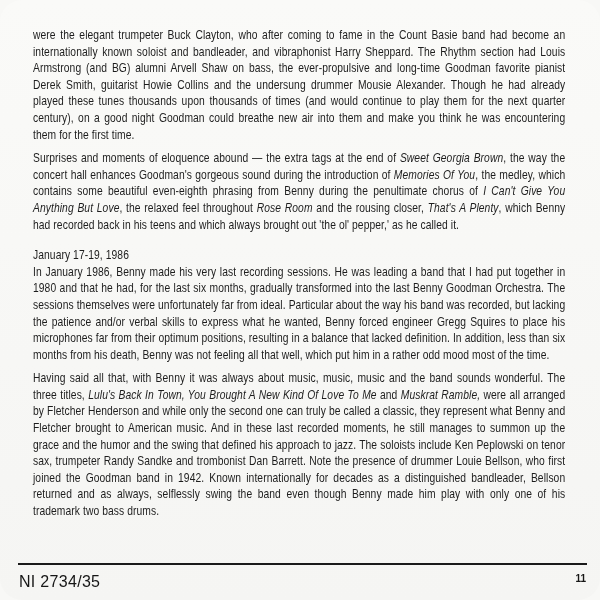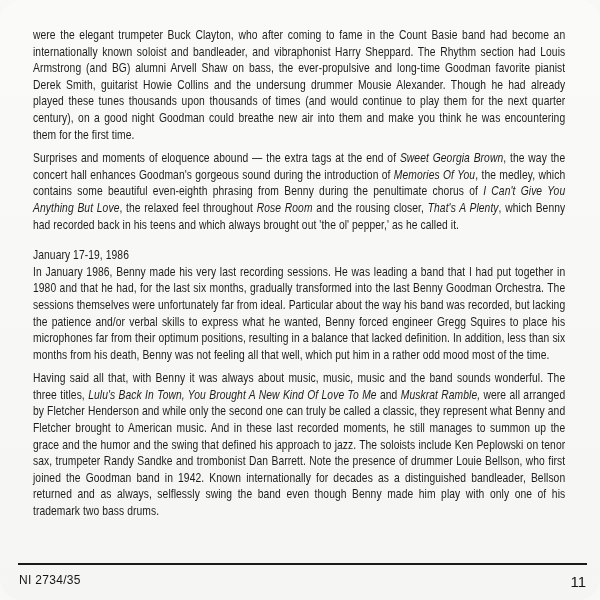--- a/index.html
+++ b/index.html
@@ -38,29 +38,30 @@
   .text-column em { font-style: italic; }
   .footer-rule {
     position: absolute;
     left: 18px; top: 563px;
     width: 569px; height: 2px;
     background: #1a1a1a;
   }
   .footer-left {
     position: absolute;
     left: 19px; top: 573px;
-    font-size: 12px;
+    font-size: 16px;
     letter-spacing: 0.3px;
     color: #161616;
   }
   .footer-right {
     position: absolute;
     right: 14px; top: 573px;
-    font-size: 15px;
+    font-size: 10px;
     color: #161616;
+    font-weight: bold;
   }
 </style>
 </head>
 <body>
 
 <div class="page">
   <div class="text-column">
       <p class="body"><span>were the elegant trumpeter Buck Clayton, who after coming to fame in the Count Basie band had become an internationally known soloist and bandleader, and vibraphonist Harry Sheppard. The Rhythm section had Louis Armstrong (and BG) alumni Arvell Shaw on bass, the ever-propulsive and long-time Goodman favorite pianist Derek Smith, guitarist Howie Collins and the undersung drummer Mousie Alexander. Though he had already played these tunes thousands upon thousands of times (and would continue to play them for the next quarter century), on a good night Goodman could breathe new air into them and make you think he was encountering them for the first time.</span></p>
       <p class="body"><span>Surprises and moments of eloquence abound — the extra tags at the end of </span><em>Sweet Georgia Brown</em><span>, the way the concert hall enhances Goodman's gorgeous sound during the introduction of </span><em>Memories Of You</em><span>, the medley, which contains some beautiful even-eighth phrasing from Benny during the penultimate chorus of </span><em>I Can't Give You Anything But Love</em><span>, the relaxed feel throughout </span><em>Rose Room</em><span> and the rousing closer, </span><em>That's A Plenty</em><span>, which Benny had recorded back in his teens and which always brought out 'the ol' pepper,' as he called it.</span></p>
       <p class="heading"><span>January 17-19, 1986</span></p>

